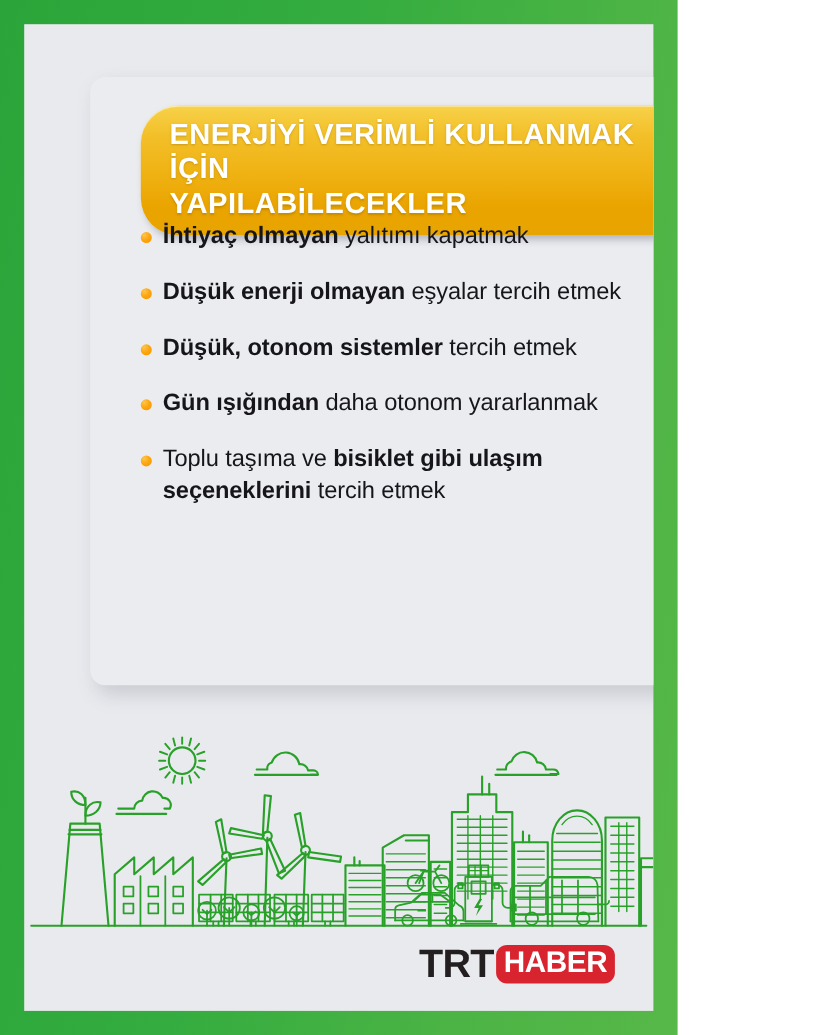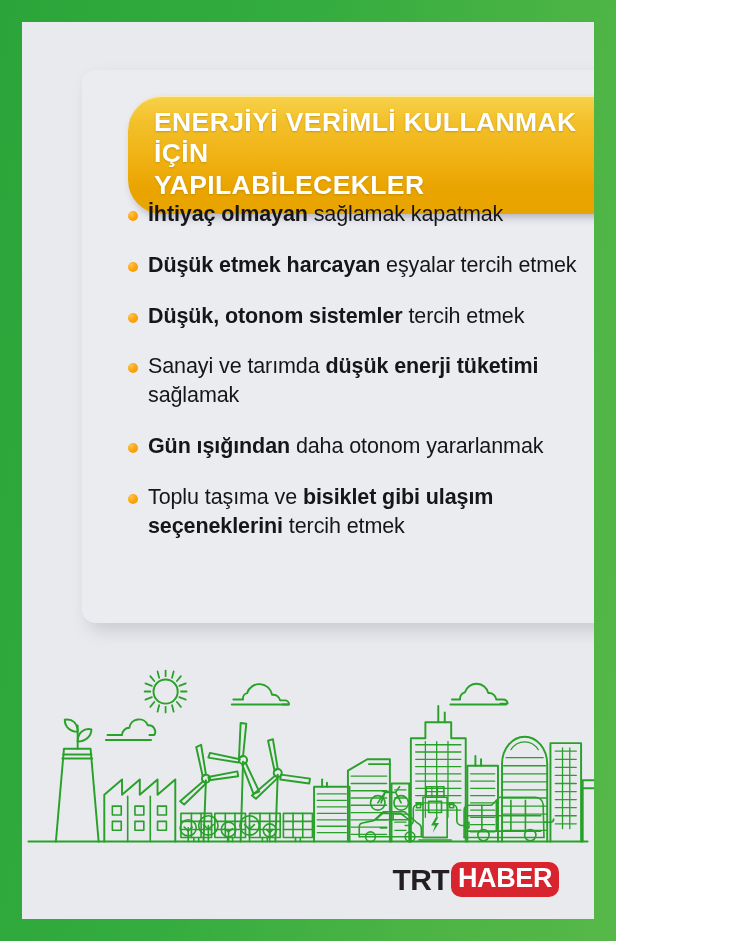--- a/index.html
+++ b/index.html
@@ -93,21 +93,21 @@
   }
   #scene svg { display:block; width:100%; height:100%; }
 
   
   #logo {
     position:absolute;
     right:35px; bottom:22px;
     display:flex; align-items:center;
   }
   #logo-trt {
-    font-size:30px; font-weight:bold;
+    font-size:36px; font-weight:bold;
     color:#231f20; letter-spacing:-.6px;
     margin-right:2px;
   }
   #logo-haber {
     font-size:27px; font-weight:bold;
     color:#ffffff; letter-spacing:-.4px;
     background:#d8242f;
     border-radius:10px;
     padding:1px 7px 3px 7px;
   }
@@ -124,38 +124,34 @@
         <div id="banner">
           <div id="banner-title">ENERJİYİ VERİMLİ KULLANMAK İÇİN
 YAPILABİLECEKLER</div>
         </div>
       </div>
 
       <div id="list">
 
         <div class="item">
           <span class="dot"></span>
-          <span class="b">İhtiyaç olmayan</span><span> sağlamak kapatmak</span>
+          <span class="b">İhtiyaç olmayan</span><span> yalıtımı kapatmak</span>
         </div>
 
         <div class="item">
           <span class="dot"></span>
-          <span class="b">Düşük etmek harcayan</span><span> eşyalar tercih etmek</span>
+          <span class="b">Düşük enerji olmayan</span><span> eşyalar tercih etmek</span>
         </div>
 
 
         <div class="item">
           <span class="dot"></span>
           <span class="b">Düşük, otonom sistemler</span><span> tercih etmek</span>
         </div>
 
-        <div class="item">
-          <span class="dot"></span>
-          <span>Sanayi ve tarımda </span><span class="b">düşük enerji tüketimi</span><span> sağlamak</span>
-        </div>
 
         <div class="item">
           <span class="dot"></span>
           <span class="b">Gün ışığından</span><span> daha otonom yararlanmak</span>
         </div>
 
         <div class="item">
           <span class="dot"></span>
           <span>Toplu taşıma ve </span><span class="b">bisiklet gibi ulaşım seçeneklerini</span><span> tercih etmek</span>
         </div>

